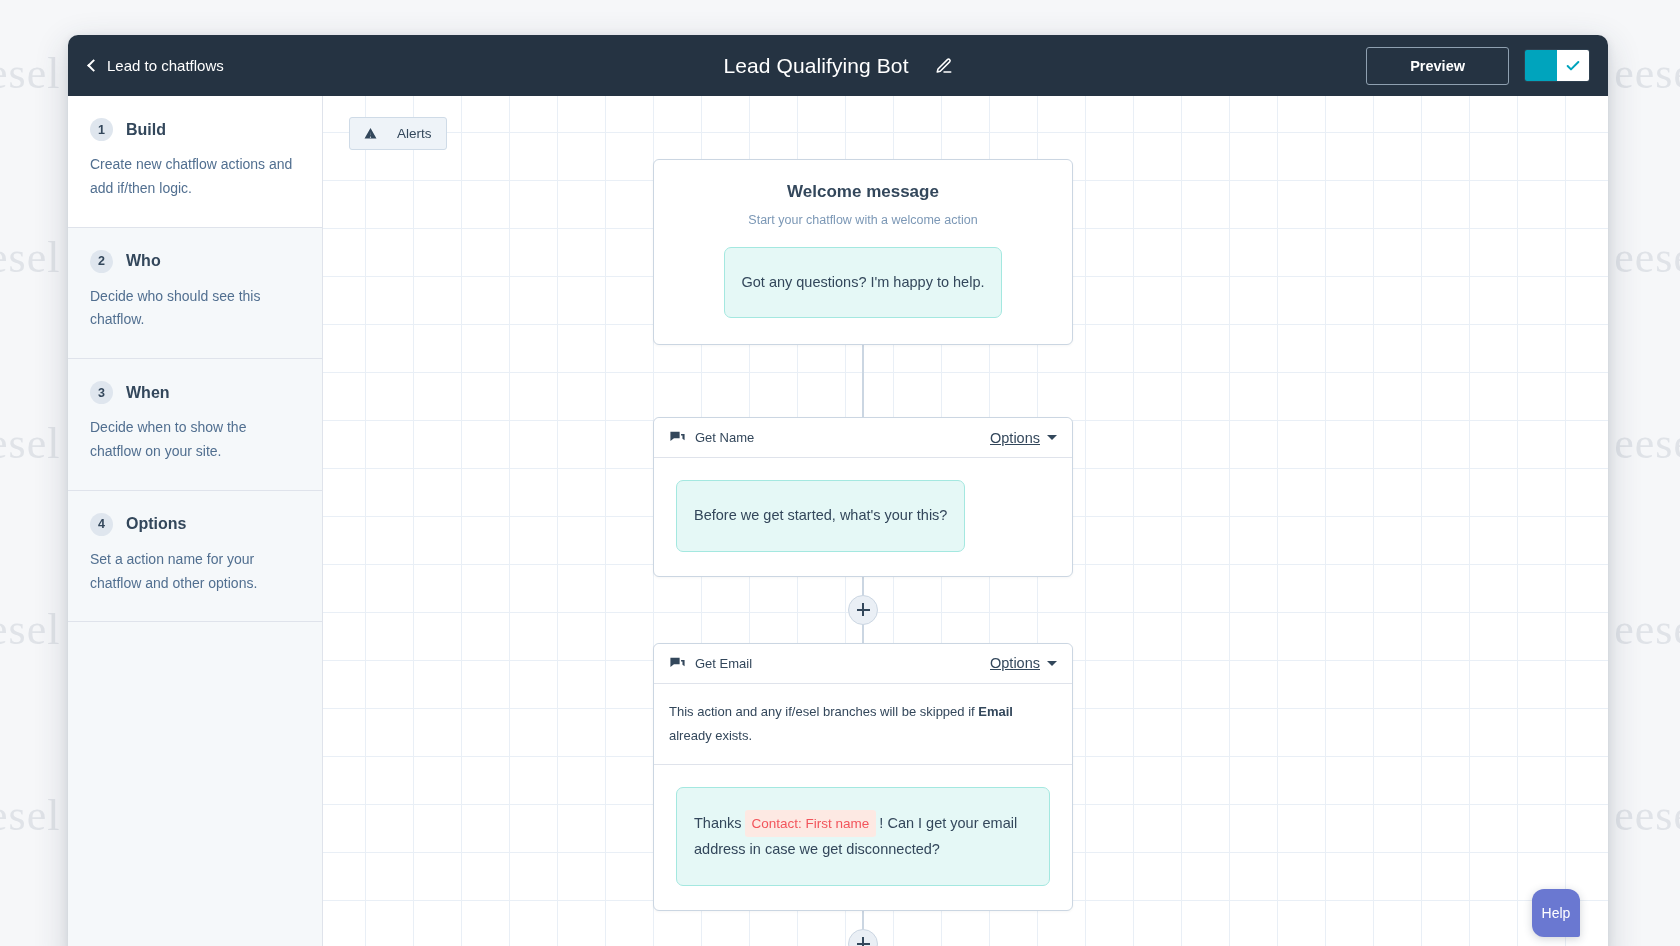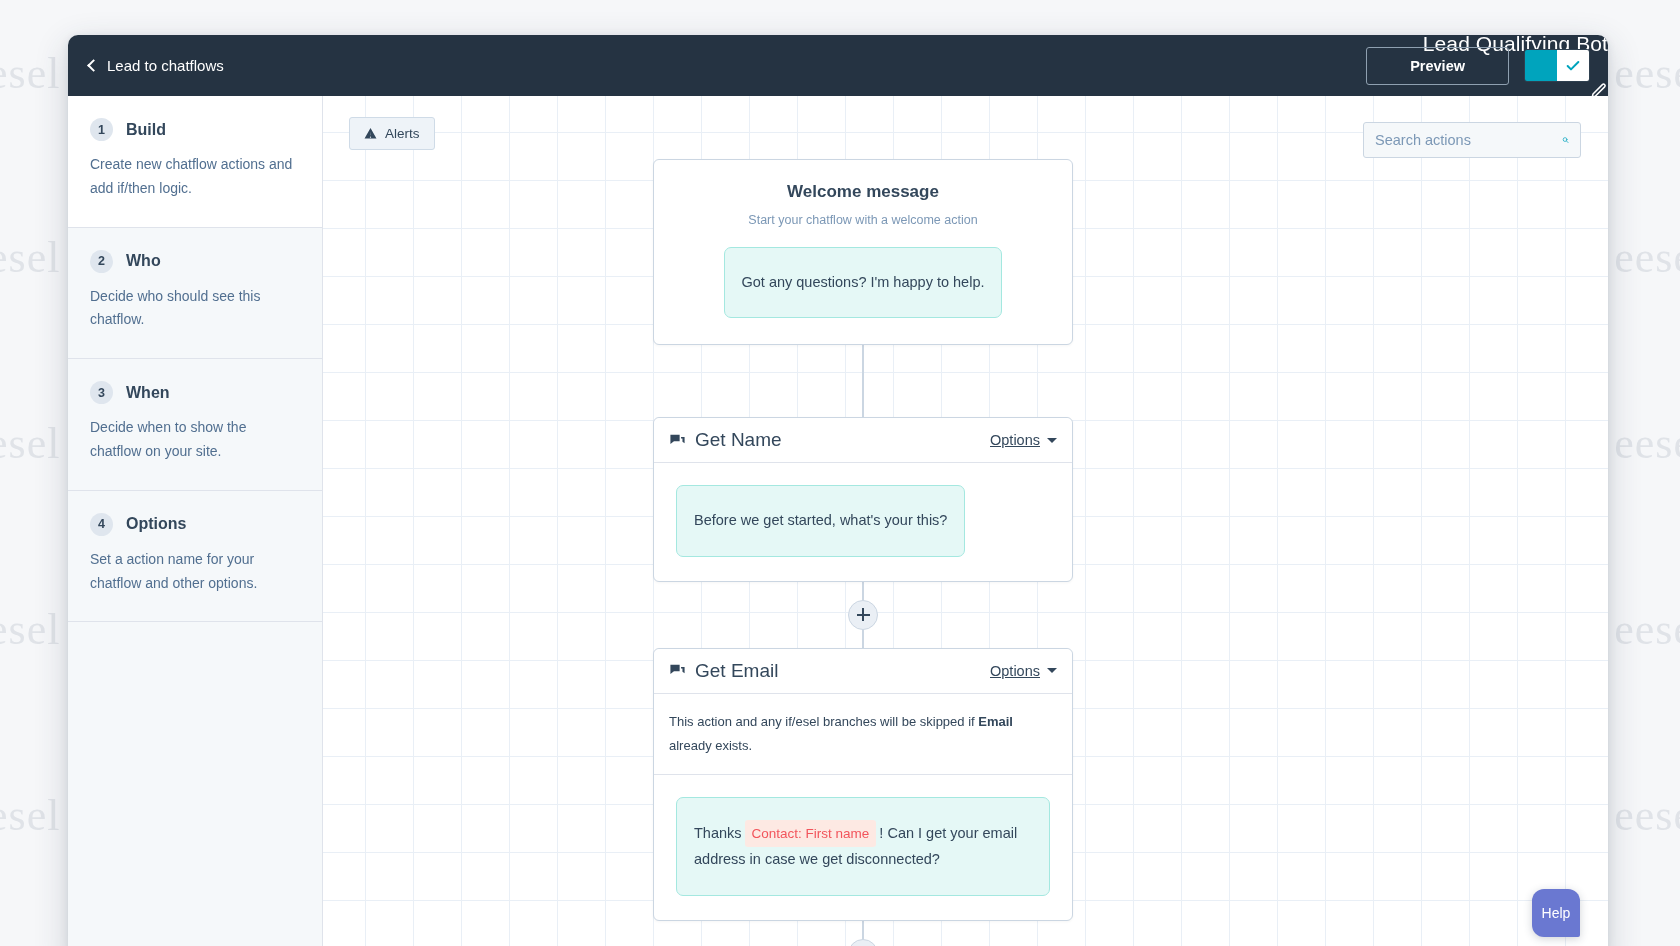--- a/index.html
+++ b/index.html
@@ -68,25 +68,24 @@
     width: 9px; height: 9px;
     border-left: 2.2px solid #fff;
     border-bottom: 2.2px solid #fff;
     transform: rotate(45deg);
     margin-left: 3px;
   }
   #title-wrap {
     position: absolute;
     left: 0; right: 0;
     display: flex;
-    align-items: flex-end;
+    align-items: center;
     justify-content: center;
     gap: 26px;
     pointer-events: none;
-    flex-direction: column;
   }
   #flow-title {
     color: #ffffff;
     font-size: 21px;
     letter-spacing: .1px;
   }
   #edit-title-icon {
     pointer-events: auto;
     cursor: pointer;
     display: flex;
@@ -189,21 +188,21 @@
     background-position: -6px -12px;
     overflow: hidden;
   }
 
   #alerts-button {
     position: absolute;
     left: 26px;
     top: 21px;
     display: flex;
     align-items: center;
-    gap: 8px;
+    gap: 20px;
     background: #eef3f8;
     border: 1px solid #cfdbe7;
     border-radius: 3px;
     padding: 8px 14px;
     font-size: 13.5px;
     color: #33475b;
     cursor: pointer;
   }
 
   #search-actions {
@@ -290,21 +289,21 @@
   
   .node-header {
     display: flex;
     align-items: center;
     padding: 11px 15px;
     border-bottom: 1px solid #dfe3eb;
     background: #ffffff;
     border-radius: 6px 6px 0 0;
   }
   .node-header-title {
-    font-size: 19px;
+    font-size: 13px;
     color: #33475b;
     margin-left: 9px;
   }
   .node-options {
     margin-left: auto;
     display: flex;
     align-items: center;
     gap: 7px;
     cursor: pointer;
   }
@@ -468,27 +467,20 @@
 
     <div id="canvas">
 
       <div id="alerts-button">
         <svg width="13" height="13" viewBox="0 0 24 24" fill="#33475b">
           <path d="M12 2 1 21h22L12 2Zm0 6 .01 7H11.5l.5-7Zm0 9.5a1.2 1.2 0 1 1 0 2.4 1.2 1.2 0 0 1 0-2.4Z"></path>
         </svg>
         <span>Alerts</span>
       </div>
 
-      <div id="search-actions">
-        <input id="search-input" type="text" placeholder="Search actions" style="">
-        <svg width="16" height="16" viewBox="0 0 24 24" fill="none" stroke="#00a4bd" stroke-width="2.4" stroke-linecap="round">
-          <circle cx="10.5" cy="10.5" r="6.5"></circle>
-          <line x1="15.5" y1="15.5" x2="21" y2="21"></line>
-        </svg>
-      </div>
 
       <div id="flow-column">
         <div id="connector-line"></div>
 
         <div class="node-card" id="welcome-node">
           <div id="welcome-title">Welcome message</div>
           <div id="welcome-subtitle">Start your chatflow with a welcome action</div>
           <div class="bubble">Got any questions? I'm happy to help.</div>
         </div>
 

